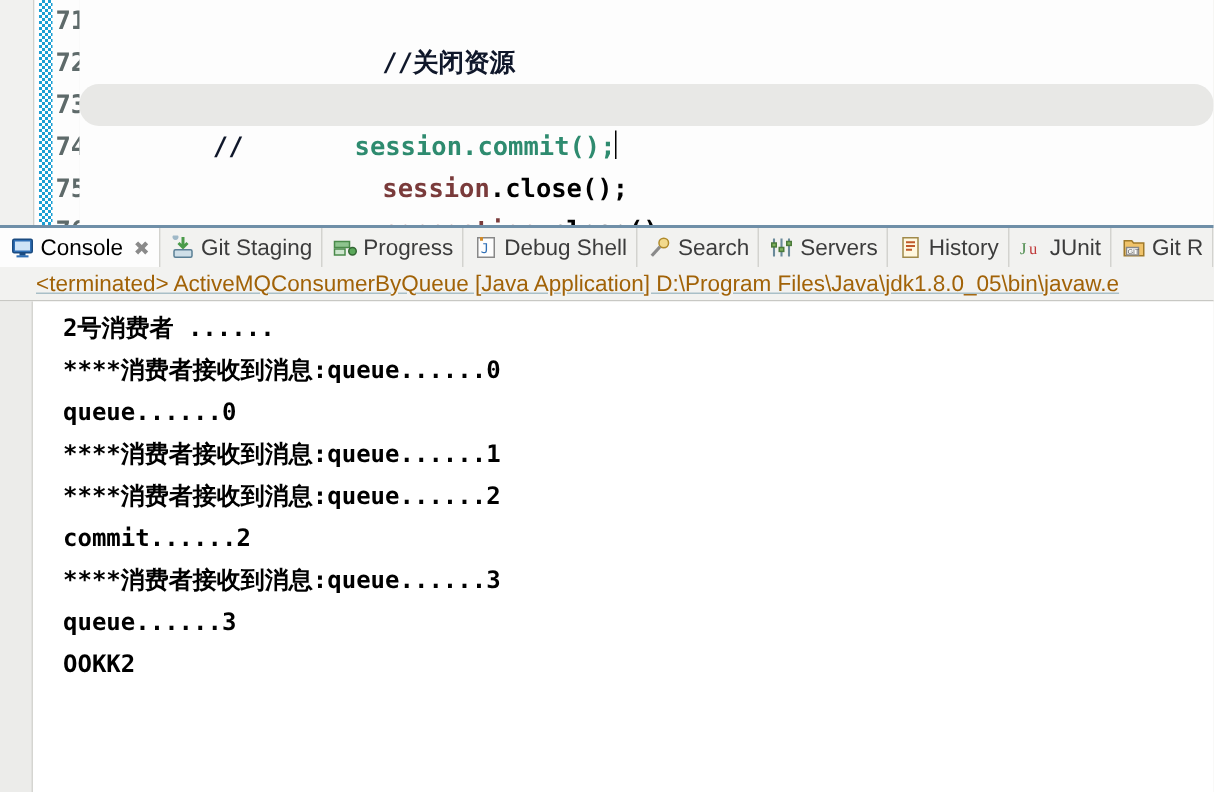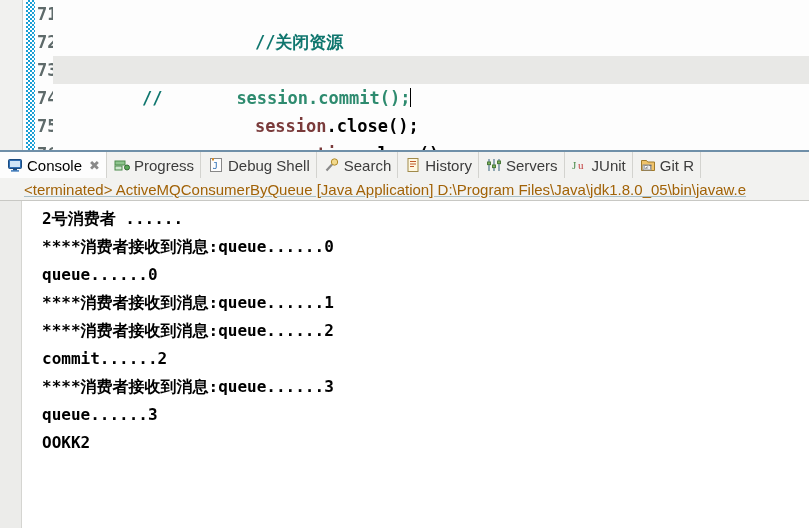--- a/index.html
+++ b/index.html
@@ -72,21 +72,21 @@
 
   .code-line {
     position: relative;
     height: 28px;
     line-height: 28px;
     white-space: pre;
     font-family: "DejaVu Sans Mono", "Liberation Mono", monospace;
     font-size: 17px;
     font-weight: bold;
   }
-  .code-line.hl { background: #e8e8e6; }
+  .code-line.hl { background: #e8e8e6; border-radius: 13px; }
 
   .lnum {
     position: absolute;
     left: 0;
     width: 48px;
     text-align: left;
     color: #5e6a6a;
     font-family: "DejaVu Sans Mono", "Liberation Mono", monospace;
     font-size: 17px;
     font-weight: bold;
@@ -95,21 +95,21 @@
   }
   .ln-row { position: relative; height: 28px; }
 
   .gutter-inner {
     position: absolute;
     left: 37px; top: 0;
     width: 36px; height: 150px;
   }
 
   .code-text { padding-left: 7px; }
-  .tok-cmt   { color: #0f766e; text-align: right; }
+  .tok-cmt   { color: #0f172a; text-align: right; }
   .tok-field { color: #7a3b3b; }
   .tok-green { color: #2e8b6f; }
   .tok-plain { color: #000000; }
   .indent    { display: inline-block; width: 113px; }
   .indent-s  { display: inline-block; width: 74px; }
 
   .caret {
     display: inline-block;
     width: 1px;
     height: 19px;
@@ -294,20 +294,28 @@
         <svg class="tab-ico" viewBox="0 0 16 16">
           <rect x="1.5" y="2.5" width="13" height="9" rx="1" fill="#2f6fb5" stroke="#1b4b80"></rect>
           <rect x="3" y="4" width="10" height="6" fill="#cfe4f7"></rect>
           <rect x="6" y="11.5" width="4" height="2" fill="#1b4b80"></rect>
           <rect x="4" y="13.2" width="8" height="1.4" fill="#2f6fb5"></rect>
         </svg>
         <span class="tlabel">Console</span>
         <span class="tab-close">✖</span>
       </div>
 
+      <div class="tab">
+        <svg class="tab-ico" viewBox="0 0 16 16">
+          <path d="M8 1 L8 7 M5 5 L8 8 L11 5" stroke="#4a9b4a" stroke-width="2" fill="none"></path>
+          <rect x="2" y="9.5" width="12" height="5" rx="1" fill="#cfdfe8" stroke="#5a7f95"></rect>
+          <path d="M3 3 a2 2 0 1 1 0.01 0" fill="#9fb8c7"></path>
+        </svg>
+        <span class="tlabel">Git Staging</span>
+      </div>
 
       <div class="tab">
         <svg class="tab-ico" viewBox="0 0 16 16">
           <rect x="1" y="4" width="10" height="4" fill="#8ec48e" stroke="#4a8a4a"></rect>
           <rect x="1" y="9" width="7" height="4" fill="#cfe6cf" stroke="#4a8a4a"></rect>
           <circle cx="13" cy="10.5" r="2.5" fill="#5aa85a" stroke="#336633"></circle>
         </svg>
         <span class="tlabel">Progress</span>
       </div>
 
@@ -319,38 +327,38 @@
         </svg>
         <span class="tlabel">Debug Shell</span>
       </div>
 
       <div class="tab">
         <svg class="tab-ico" viewBox="0 0 16 16">
           <circle cx="10.5" cy="5" r="3.2" fill="#f2d98c" stroke="#b08a2a"></circle>
           <path d="M8 7.5 L2.5 13.5" stroke="#8a8a8a" stroke-width="2.2"></path>
         </svg>
         <span class="tlabel">Search</span>
-      </div>
-
-      <div class="tab">
-        <svg class="tab-ico" viewBox="0 0 16 16">
-          <rect x="3" y="1.5" width="10" height="13" fill="#fff8e0" stroke="#a08a4a"></rect>
-          <path d="M5 4.5 H11 M5 7 H11 M5 9.5 H9" stroke="#c05a2a" stroke-width="1.2"></path>
-        </svg>
-        <span class="tlabel">History</span>
       </div>
 
       <div class="tab">
         <svg class="tab-ico" viewBox="0 0 16 16">
           <path d="M3 2 V14 M8 2 V14 M13 2 V14" stroke="#6a8a9a" stroke-width="1.4"></path>
           <rect x="1.5" y="5" width="3" height="2.6" fill="#7fb35f" stroke="#4a7a3a"></rect>
           <rect x="6.5" y="8" width="3" height="2.6" fill="#7fb35f" stroke="#4a7a3a"></rect>
           <rect x="11.5" y="4" width="3" height="2.6" fill="#7fb35f" stroke="#4a7a3a"></rect>
         </svg>
         <span class="tlabel">Servers</span>
+      </div>
+
+      <div class="tab">
+        <svg class="tab-ico" viewBox="0 0 16 16">
+          <rect x="3" y="1.5" width="10" height="13" fill="#fff8e0" stroke="#a08a4a"></rect>
+          <path d="M5 4.5 H11 M5 7 H11 M5 9.5 H9" stroke="#c05a2a" stroke-width="1.2"></path>
+        </svg>
+        <span class="tlabel">History</span>
       </div>
 
       <div class="tab">
         <svg class="tab-ico" viewBox="0 0 16 16">
           <text x="0" y="12" font-size="11" font-family="serif" fill="#4a8a4a">J</text>
           <text x="6" y="12" font-size="11" font-family="serif" fill="#c03a3a">u</text>
         </svg>
         <span class="tlabel">JUnit</span>
       </div>
 

